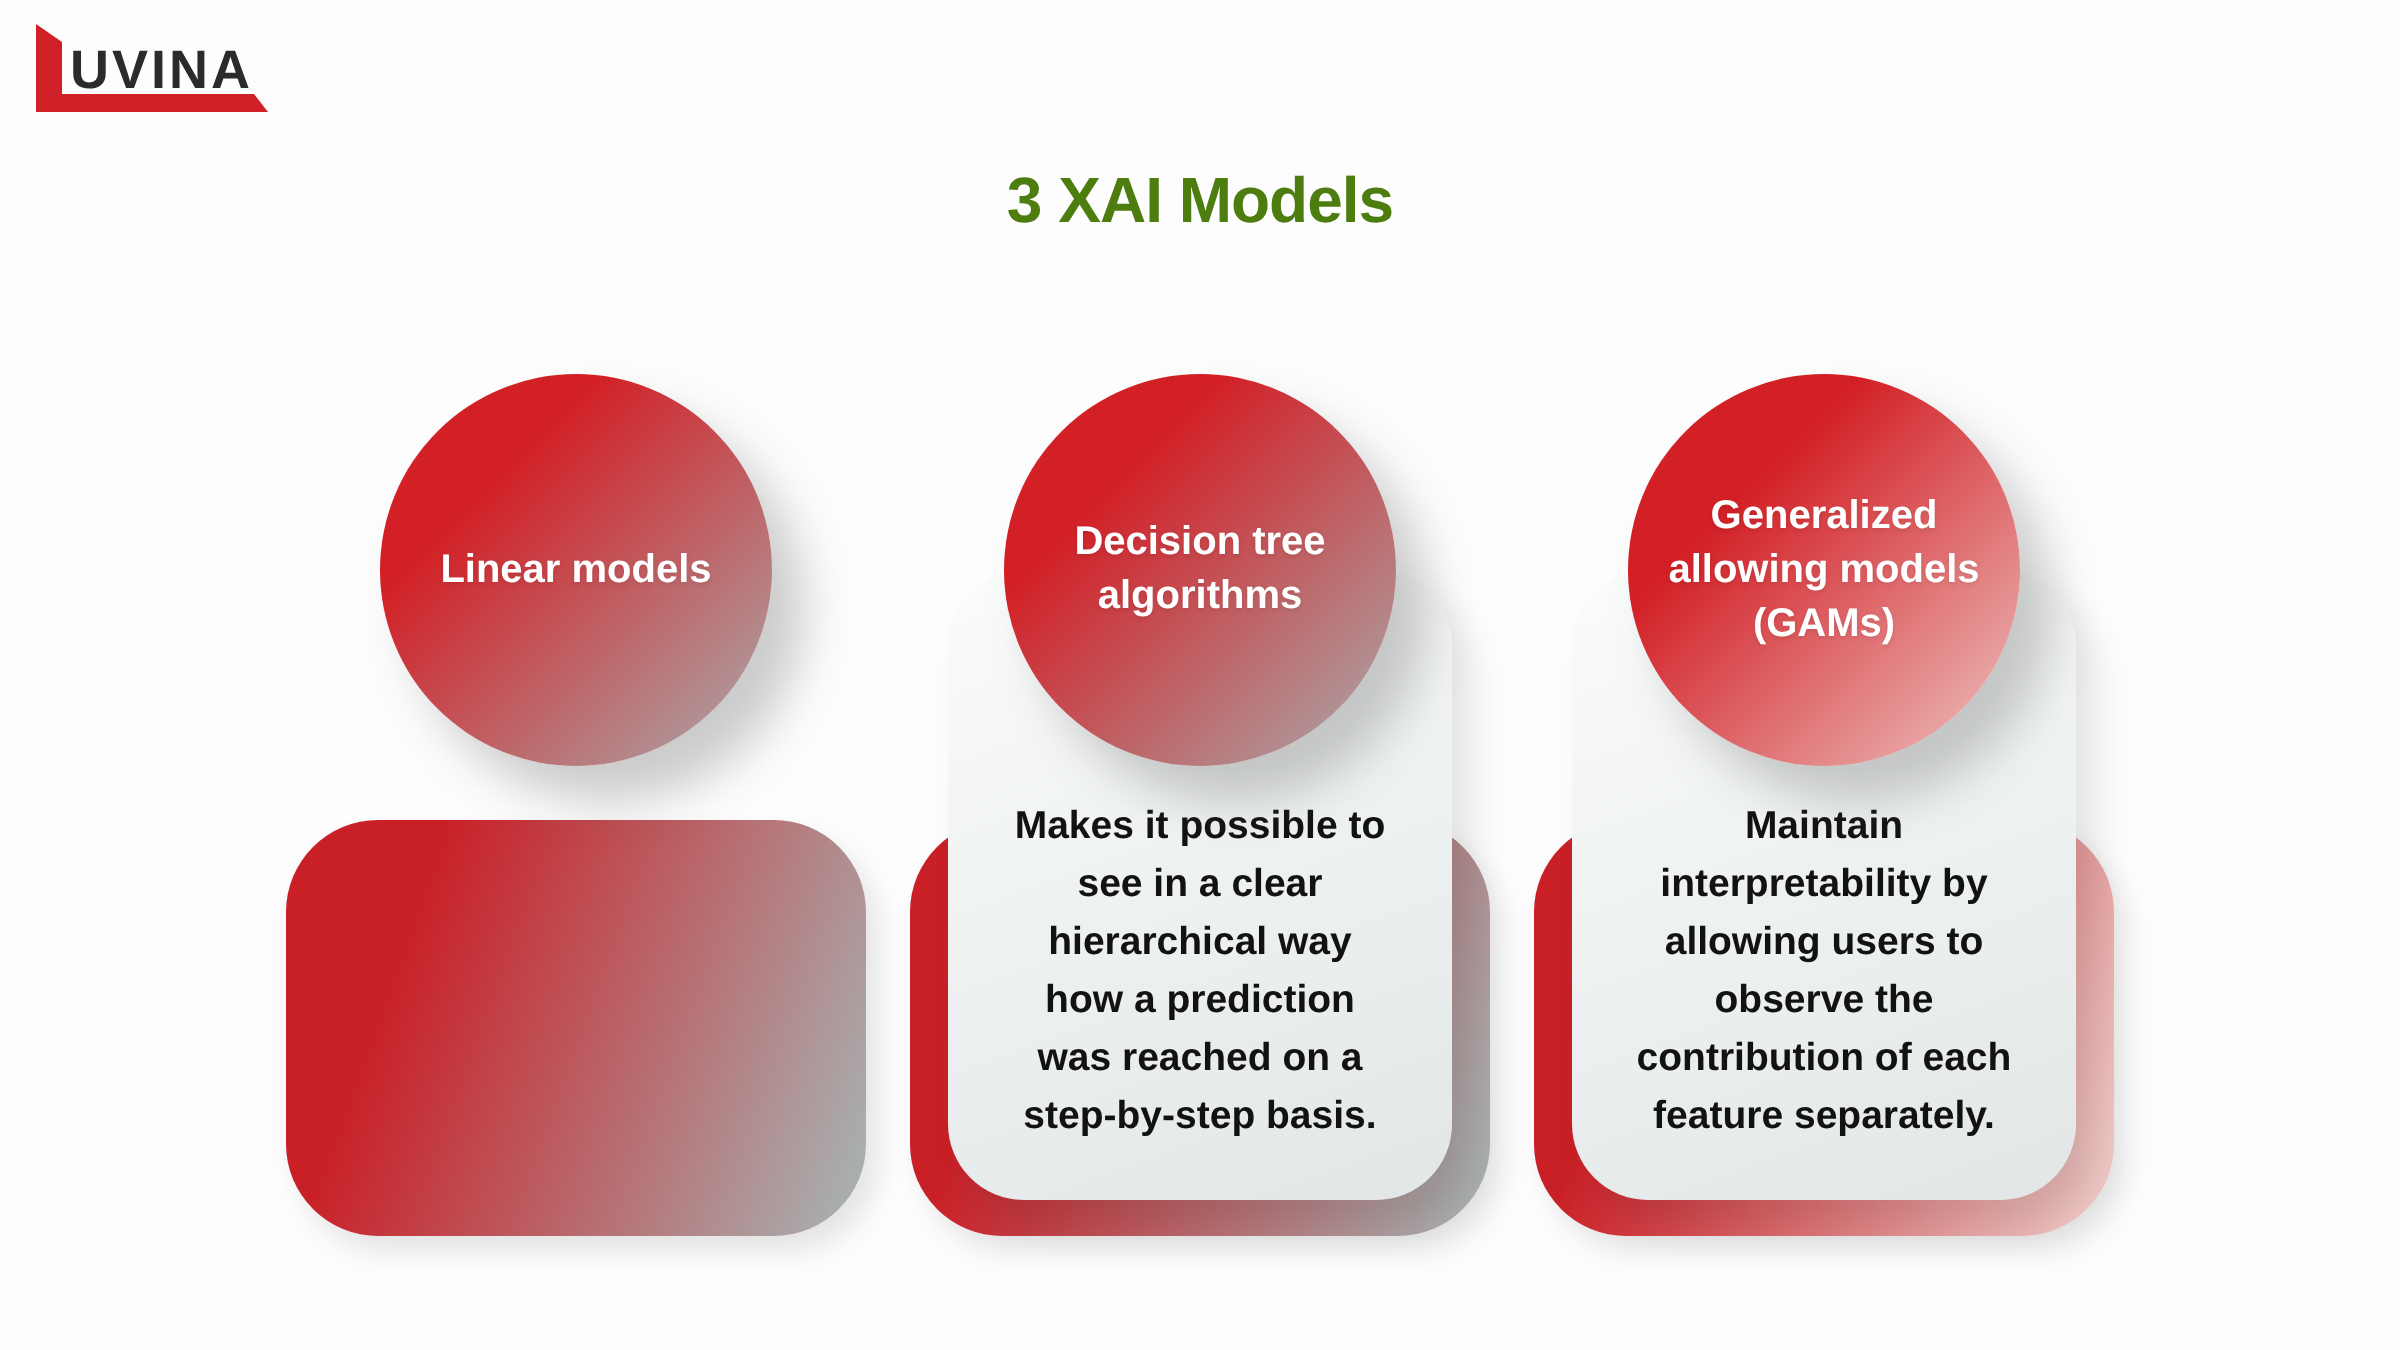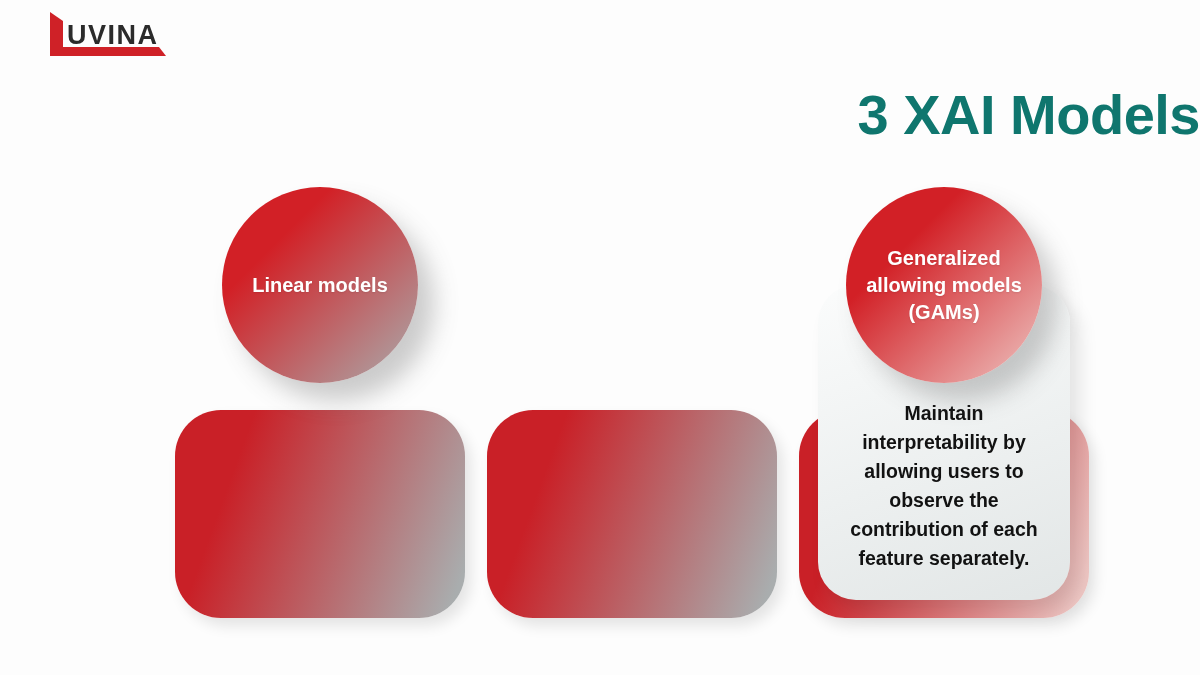--- a/index.html
+++ b/index.html
@@ -8,32 +8,32 @@
     --circle-text:#ffffff; --logo-dark:#2b2b2b;
   }
   *{margin:0;padding:0;box-sizing:border-box;}
   html,body{width:1200px;height:675px;}
   body{
     font-family:"Liberation Sans", sans-serif;
     background:var(--bg);
     position:relative;
     overflow:hidden;
   }
-  .stage{position:absolute;inset:0;margin-left:32px;}
+  .stage{position:absolute;inset:0;}
 
   
   .logo{position:absolute;left:14px;top:8px;width:130px;height:56px;}
   .logo svg{width:100%;height:100%;}
 
   
   .title{
     position:absolute;top:82px;left:0;width:100%;
-    text-align:right;
-    font-size:56px;font-weight:bold;letter-spacing:-0.5px;
-    color:#0f766e;
+    text-align:center;
+    font-size:32px;font-weight:bold;letter-spacing:-0.5px;
+    color:#4d7c0f;
   }
 
   
   .cards{
     position:absolute;top:187px;left:143px;width:914px;height:460px;
     display:flex;gap:22px;
   }
   .col{position:relative;width:290px;height:460px;flex:0 0 290px;}
 
   .backing{
@@ -104,20 +104,34 @@
 
     <div class="col">
       <div class="backing"></div>
       <div class="circle">
         <span class="circle-label">Linear models</span>
       </div>
     </div>
 
     <div class="col">
       <div class="backing"></div>
+      <div class="panel">
+        <div class="desc-wrap">
+          <div class="desc">Makes it possible to
+see in a clear
+hierarchical way
+how a prediction
+was reached on a
+step-by-step basis.</div>
+        </div>
+      </div>
+      <div class="circle">
+        <span class="circle-label">Decision tree
+algorithms</span>
+      </div>
     </div>
 
     <div class="col">
       <div class="backing pink"></div>
       <div class="panel">
         <div class="desc-wrap">
           <div class="desc">Maintain
 interpretability by
 allowing users to
 observe the

